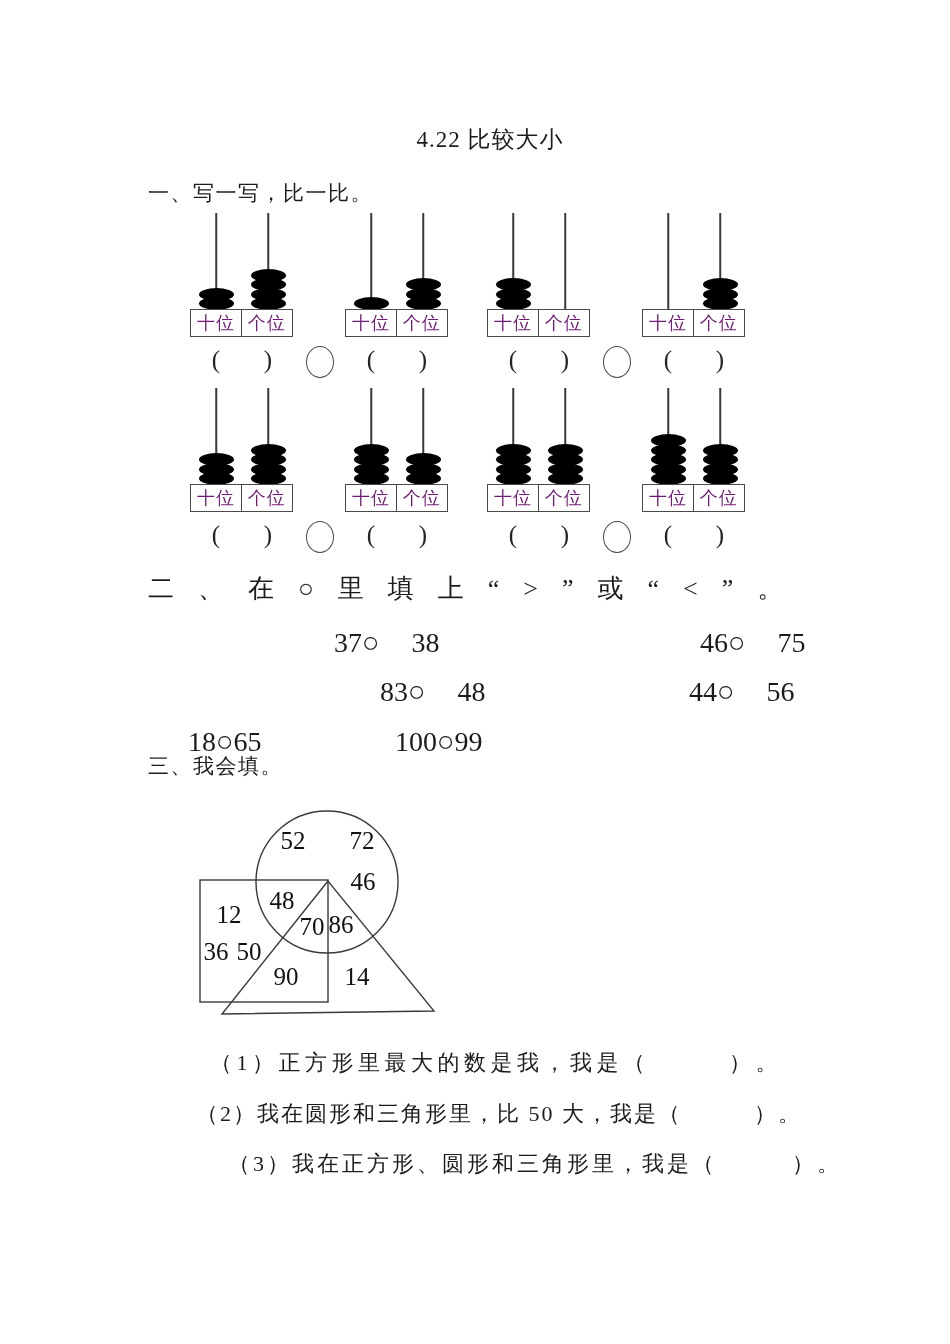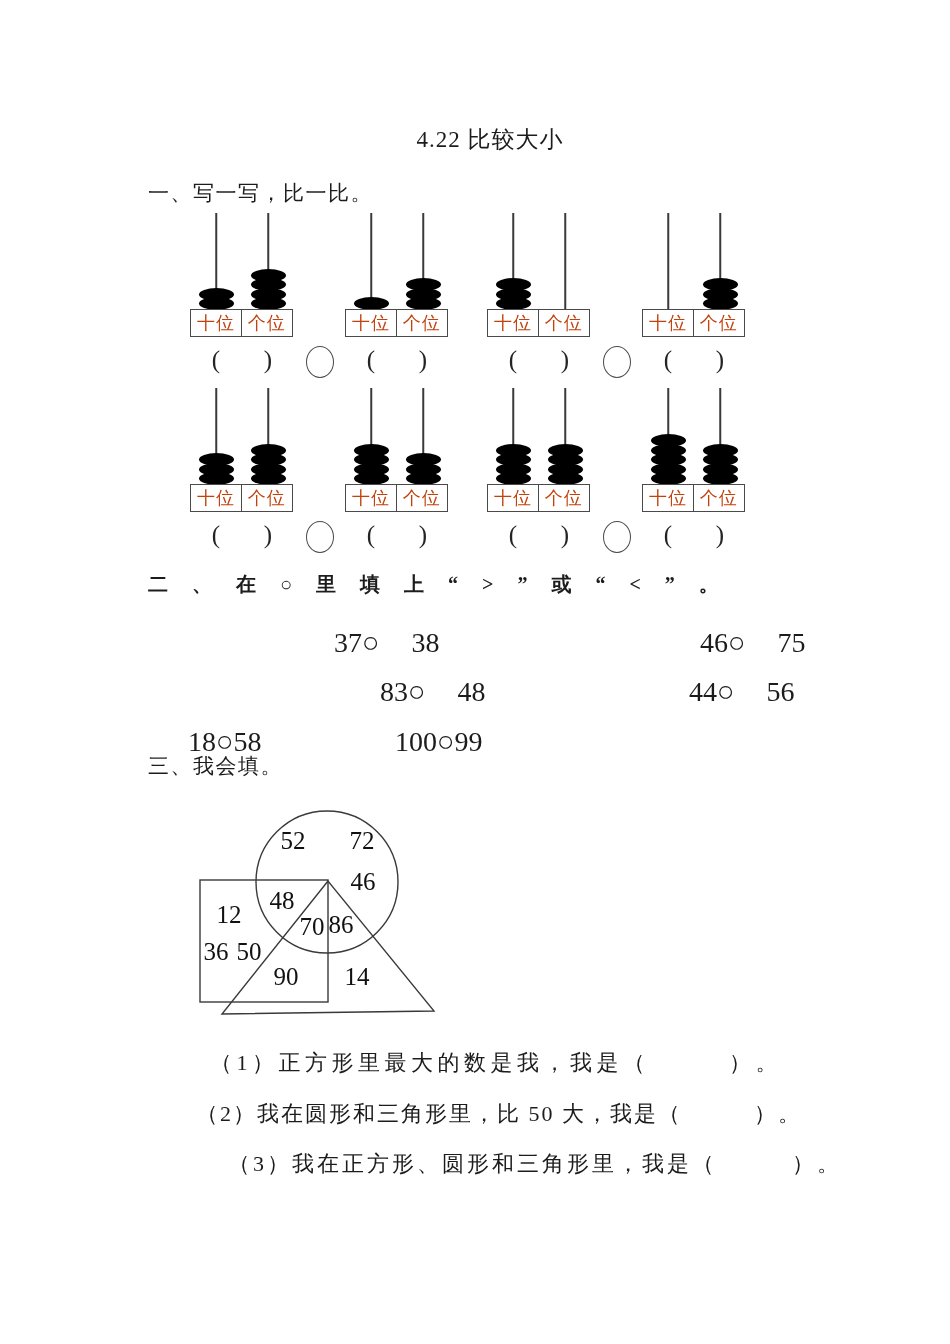--- a/index.html
+++ b/index.html
@@ -6,37 +6,37 @@
   .page {
     position:relative; width:950px; height:1344px; background:#ffffff;
     font-family:"Liberation Serif","DejaVu Serif",serif; color:#1c1c1c; overflow:hidden;
   }
   .title {
     position:absolute; left:0; top:124px; width:100%; margin:0;
     text-align:center; text-indent:30px; font-size:23px; font-weight:normal; letter-spacing:1px;
   }
   .heading { position:absolute; white-space:nowrap; }
   #s1-heading { left:148px; top:179px; font-size:21px; letter-spacing:1.5px; }
-  #s2-heading { left:148px; top:571px; font-size:20px; letter-spacing:24px;font-weight:bold; }
+  #s2-heading { left:148px; top:571px; font-size:26px; letter-spacing:24px; }
   #s3-heading { left:148px; top:752px; font-size:21px; letter-spacing:1.5px; }
 
   
   .abacus-group { position:absolute; width:259px; height:164px; }
   .abacus { position:absolute; top:0; width:104px; }
   .abacus.left { left:0; } .abacus.right { right:0; }
   .rods { display:flex; height:96px; }
   .rod-cell { position:relative; width:52px; }
   .rod-line { position:absolute; left:50%; top:0; bottom:-1px; width:1.5px; background:#3a3a3a; transform:translateX(-50%); }
   .beads { position:absolute; left:0; right:0; bottom:-1px; display:flex; flex-direction:column; align-items:center; }
   .bead { width:35px; height:13px; background:#000; border-radius:50%; margin-top:-3.5px; }
   .bead:first-child { margin-top:0; }
   .pbox { display:flex; position:relative; background:#fff; }
   .pcell {
     width:52px; height:28px; box-sizing:border-box; border:1.3px solid #4a4a4a;
-    display:flex; align-items:center; justify-content:center; font-size:18px; letter-spacing:1px; color:#c2410c;
+    display:flex; align-items:center; justify-content:center; font-size:18px; letter-spacing:1px; color:#701a75;
   }
   .pcell + .pcell { margin-left:-1.3px; }
   .parens { display:flex; height:40px; }
   .paren-cell { width:52px; display:flex; align-items:center; justify-content:center; font-size:25px; padding-top:6px; box-sizing:border-box; color:#242424; }
   .cmp-ellipse {
     position:absolute; left:50%; top:133px; width:26px; height:30px;
     transform:translateX(-50%); border:1.4px solid #4a4a4a; border-radius:50%; background:#fff;
   }
 
   
@@ -298,21 +298,21 @@
         <div class="cmp-ellipse"></div>
       </div>
     </div>
 
   <div class="heading" id="s2-heading">二、在○里填上“&gt;”或“&lt;”。</div>
   <div id="s2-area">
       <div class="cmp-item" style="left: 334px; top: 626px;"><span class="cmp-num">37</span><span class="cmp-circle">○</span><span class="cmp-num spaced">38</span></div>
       <div class="cmp-item" style="left: 700px; top: 626px;"><span class="cmp-num">46</span><span class="cmp-circle">○</span><span class="cmp-num spaced">75</span></div>
       <div class="cmp-item" style="left: 380px; top: 675px;"><span class="cmp-num">83</span><span class="cmp-circle">○</span><span class="cmp-num spaced">48</span></div>
       <div class="cmp-item" style="left: 689px; top: 675px;"><span class="cmp-num">44</span><span class="cmp-circle">○</span><span class="cmp-num spaced">56</span></div>
-      <div class="cmp-item" style="left: 188px; top: 725px;"><span class="cmp-num">18</span><span class="cmp-circle">○</span><span class="cmp-num">58</span></div>
+      <div class="cmp-item" style="left: 188px; top: 725px;"><span class="cmp-num">18</span><span class="cmp-circle">○</span><span class="cmp-num">65</span></div>
       <div class="cmp-item" style="left: 395px; top: 725px; text-align: center;"><span class="cmp-num">100</span><span class="cmp-circle">○</span><span class="cmp-num">99</span></div>
     </div>
 
   <div class="heading" id="s3-heading">三、我会填。</div>
 
   <svg id="venn" width="262" height="232" viewBox="0 0 262 232">
     <rect class="shape" x="10" y="77" width="128" height="122"></rect>
     <circle class="shape" cx="137" cy="79" r="71"></circle>
     <polygon class="shape" points="138,78 32,211 244,208"></polygon>
     <g id="venn-numbers">

